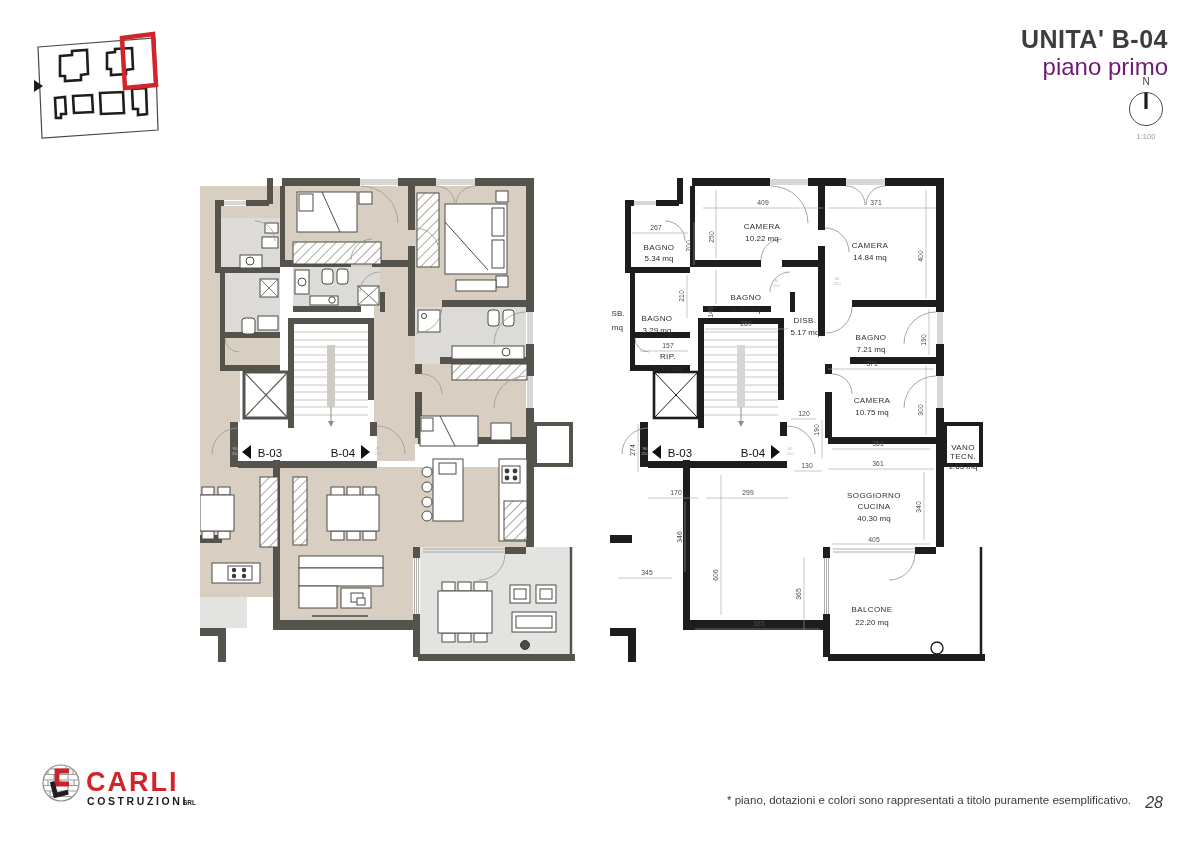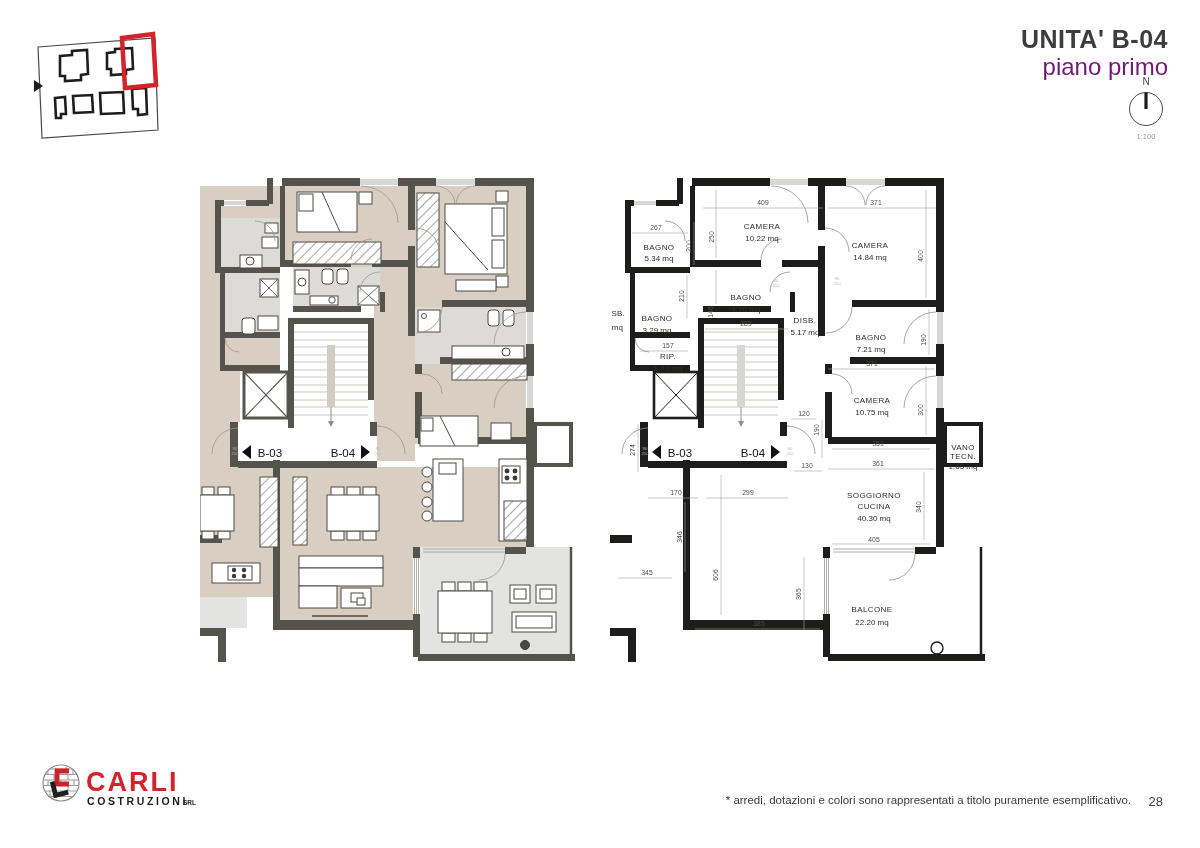--- a/index.html
+++ b/index.html
@@ -20,21 +20,21 @@
   .dl{stroke:#a2a2a0;stroke-width:.6;}
   .arc{fill:none;stroke:#8f8f8d;stroke-width:.8;}
   .arcf{fill:none;stroke:#9a978c;stroke-width:.8;}
   .fur{fill:#fff;stroke:#4c4b44;stroke-width:1;}
   .st{stroke:#b3b0a8;stroke-width:.7;}
   .unit{font-size:11.5px;fill:#111;text-anchor:middle;}
   .winl{stroke:#9a9a98;stroke-width:.8;fill:none;}
   .kp{fill:#fff;stroke:#1d1d1b;stroke-width:2.6;}
   
   .disclaimer{position:absolute;top:794px;right:69px;font-size:11.5px;color:#3a3a3a;}
-  .pagenum{position:absolute;top:794px;right:37px;font-size:13px;color:#3a3a3a;}
+  .pagenum{position:absolute;top:794px;right:37px;font-size:16px;color:#3a3a3a;font-style:italic;}
 </style>
 </head>
 <body>
 
 <div class="page">
 
   <svg class="abs" style="left:25px;top:25px" width="150" height="125" viewBox="0 0 150 125">
     <polygon points="13,22 130,13 133,105 17,113" fill="#fff" stroke="#4a4a48" stroke-width="1.2"></polygon>
     <g>
       <polygon class="kp" points="35,31 47,30 47,26 62,25 63,49 56,50 56,55 40,56 40,51 35,51"></polygon>
@@ -486,16 +486,16 @@
       <path d="M2,11 h38 M2,16.5 h38 M2,22 h38 M2,27.5 h38 M2,33 h38 M2,38.5 h38"></path>
       <path d="M12,5.5 v5.5 M26,5.5 v5.5 M8,11 v5.5 M20,11 v5.5 M33,11 v5.5 M14,16.5 v5.5 M28,16.5 v5.5 M8,22 v5.5 M21,22 v5.5 M34,22 v5.5 M14,27.5 v5.5 M28,27.5 v5.5 M10,33 v5.5 M24,33 v5.5"></path>
     </g>
     <path d="M29,13 h-12 v13 h12" fill="none" stroke="#c8242a" stroke-width="4.8"></path>
     <path d="M14,22 v14 h13" fill="none" stroke="#1f1f1d" stroke-width="4.8" transform="rotate(-14 20 30)"></path>
     <text x="46" y="33" font-size="27" font-weight="bold" fill="#d4242b" letter-spacing="2">CARLI</text>
     <text x="47" y="47" font-size="10.5" font-weight="bold" fill="#1d1d1b" letter-spacing="2.6">COSTRUZIONI</text>
     <text x="143" y="47" font-size="6.5" font-weight="bold" fill="#1d1d1b">SRL</text>
   </svg>
 
-  <div class="disclaimer">* arredi, dotazioni e colori sono rappresentati a titolo puramente esemplificativo.</div>
+  <div class="disclaimer">* piano, dotazioni e colori sono rappresentati a titolo puramente esemplificativo.</div>
   <div class="pagenum">28</div>
 
 </div>
 
 </body></html>

